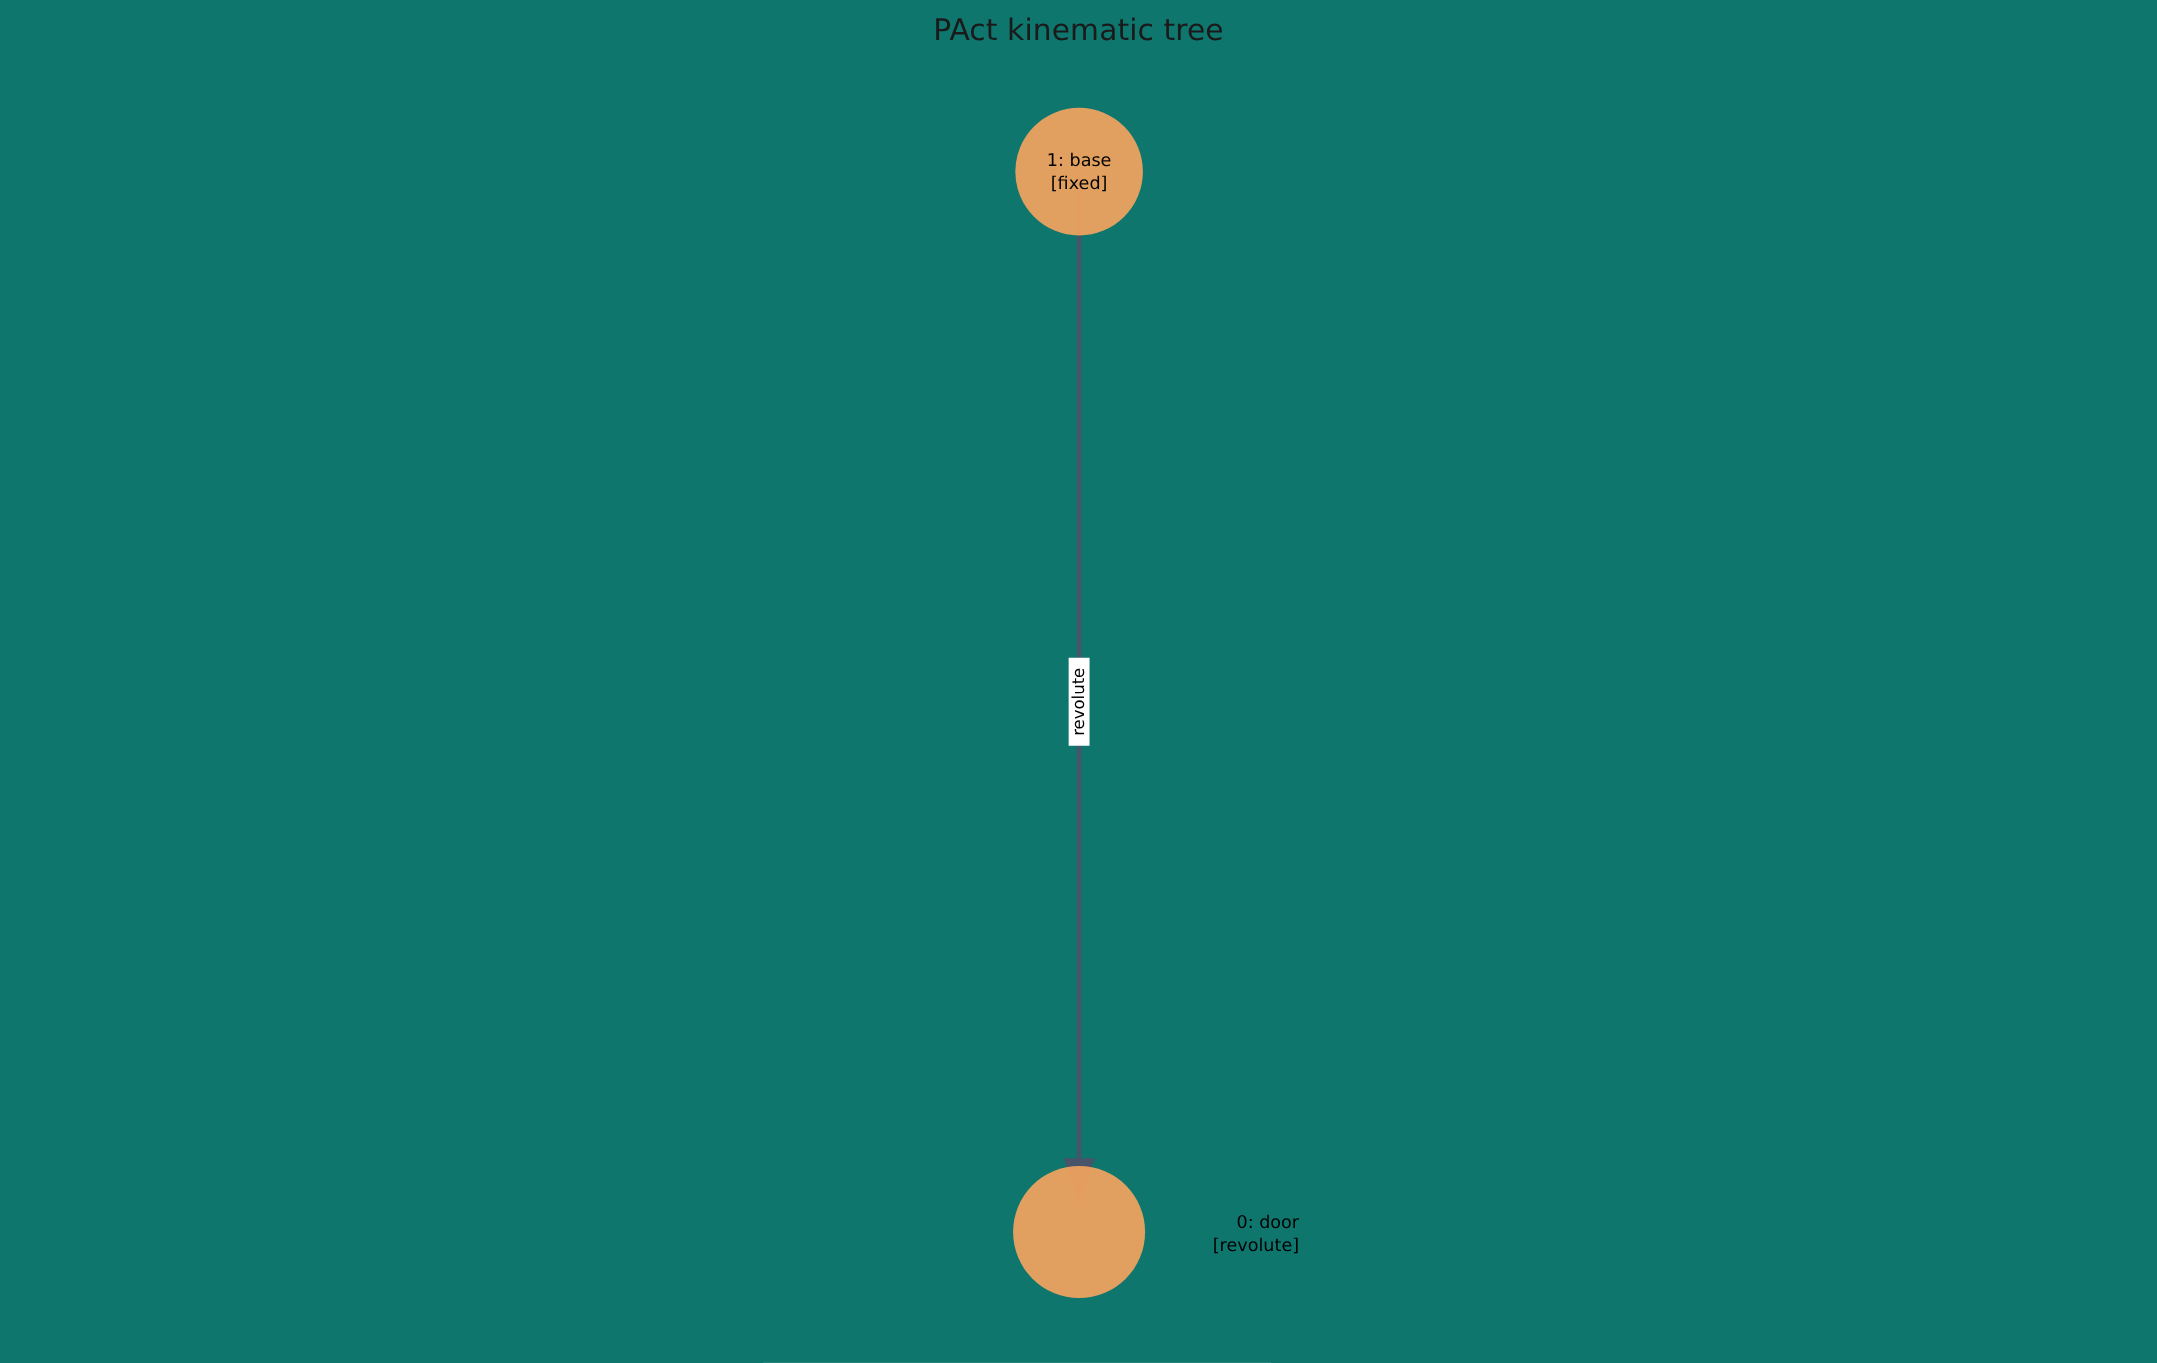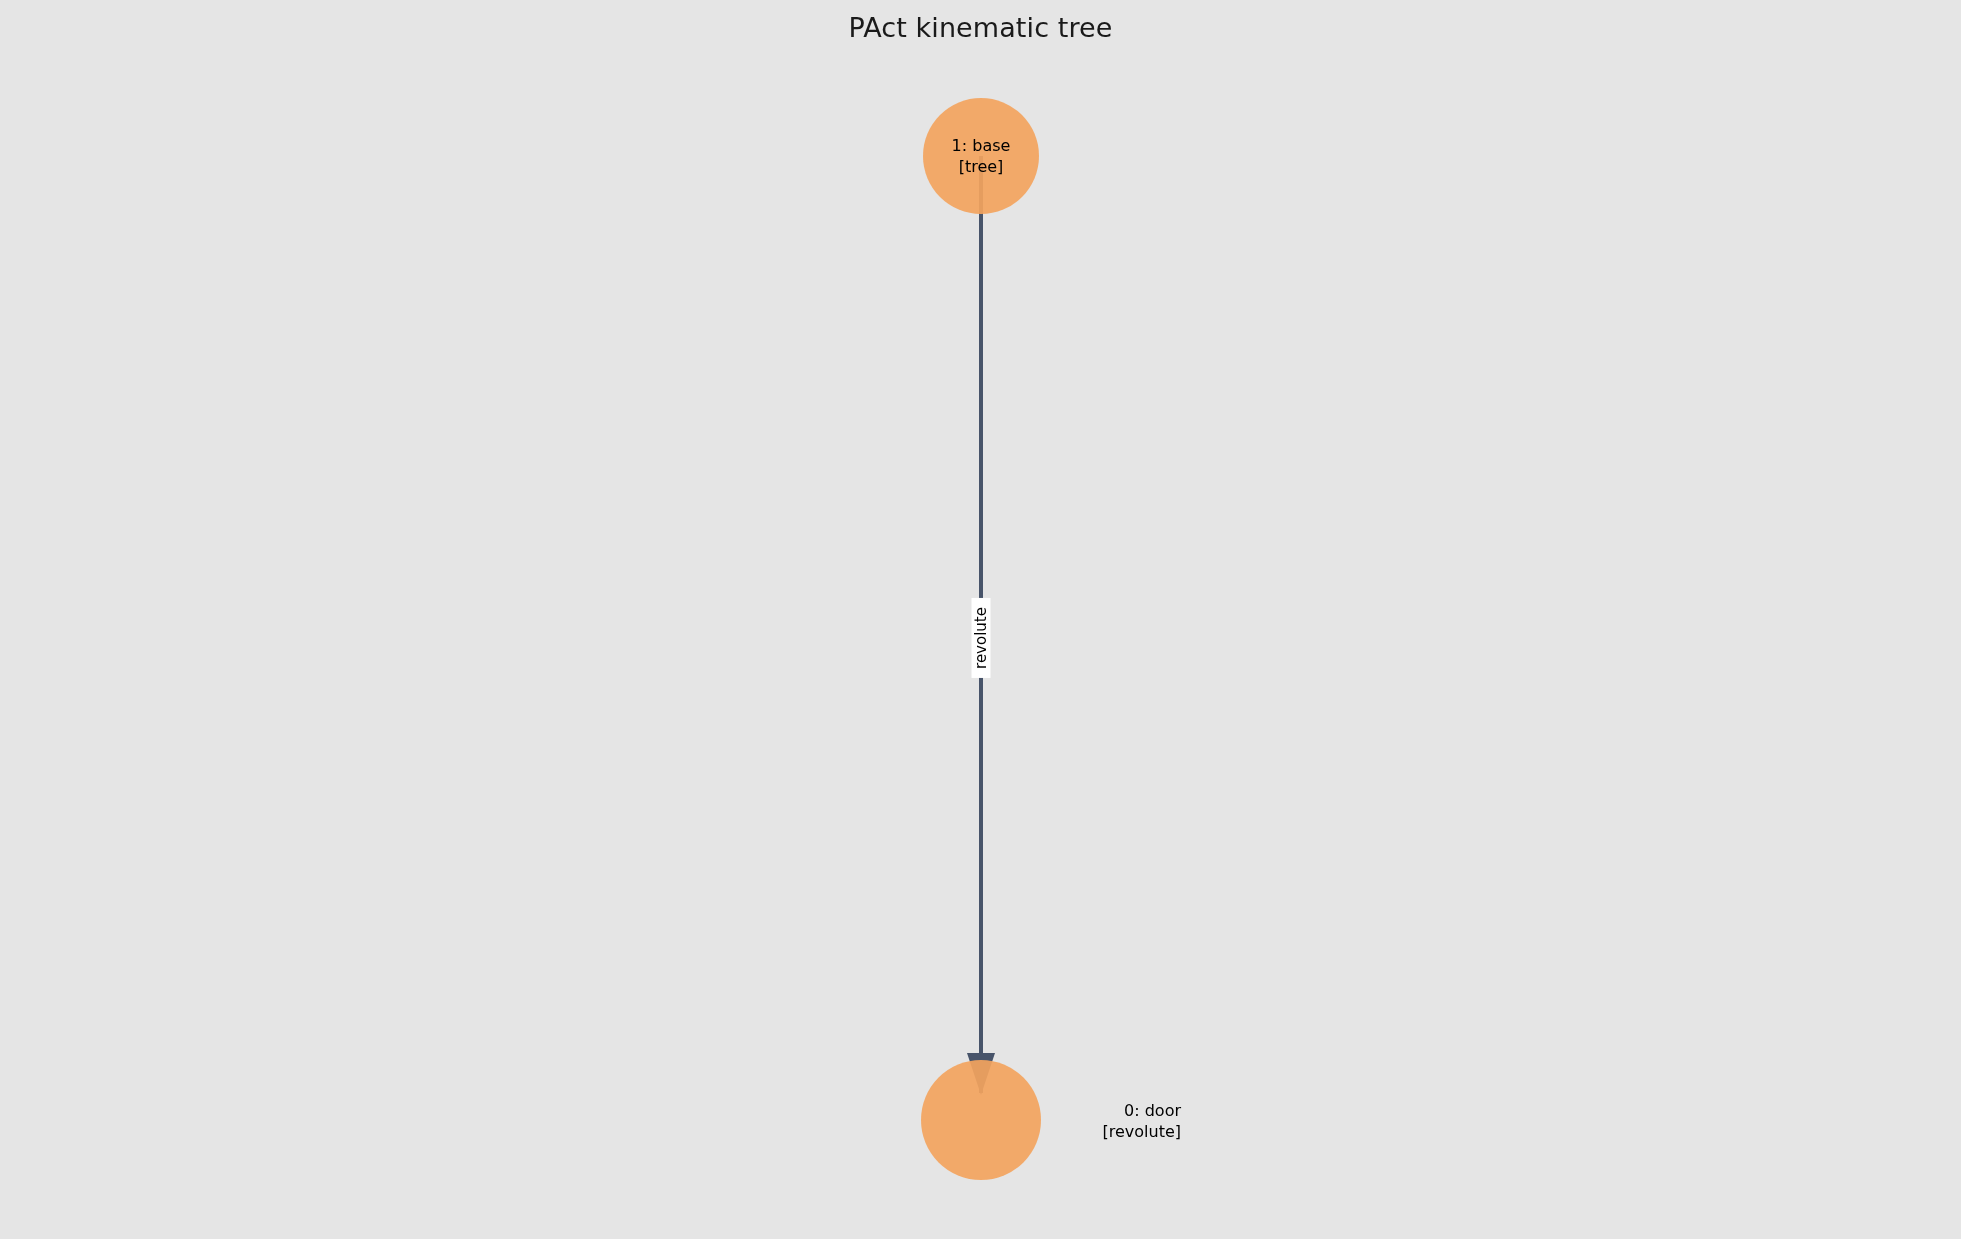--- a/index.html
+++ b/index.html
@@ -14,21 +14,21 @@
     overflow: hidden;
     font-family: "DejaVu Sans", sans-serif;
   }
 
   #figure {
     position: absolute;
     left: 0;
     top: 0;
     width: 1961px;
     height: 1239px;
-    background: #e5e5e5;
+    background: #0f766e;
   }
 
   #title {
     position: absolute;
     left: 0;
     top: 12px;
     width: 1961px;
     text-align: center;
     font-size: 27px;
     font-weight: 400;
@@ -108,21 +108,21 @@
 
     <polygon points="981,1095 967,1053 995,1053" fill="#48546a"></polygon>
 
     <circle cx="981" cy="156" r="58" fill="#f3a45e" fill-opacity="0.92"></circle>
 
     <circle cx="981" cy="1120" r="60" fill="#f3a45e" fill-opacity="0.92"></circle>
   </svg>
 
   <div class="node-label" id="node-base-label">
     <span class="line1">1: base</span>
-    <span class="line2">[tree]</span>
+    <span class="line2">[fixed]</span>
   </div>
 
   <div class="node-label" id="node-door-label">
     <span class="line1">0: door</span>
     <span class="line2">[revolute]</span>
   </div>
 
   <div id="edge-label-wrap">
     <span id="edge-label">revolute</span>
   </div>

